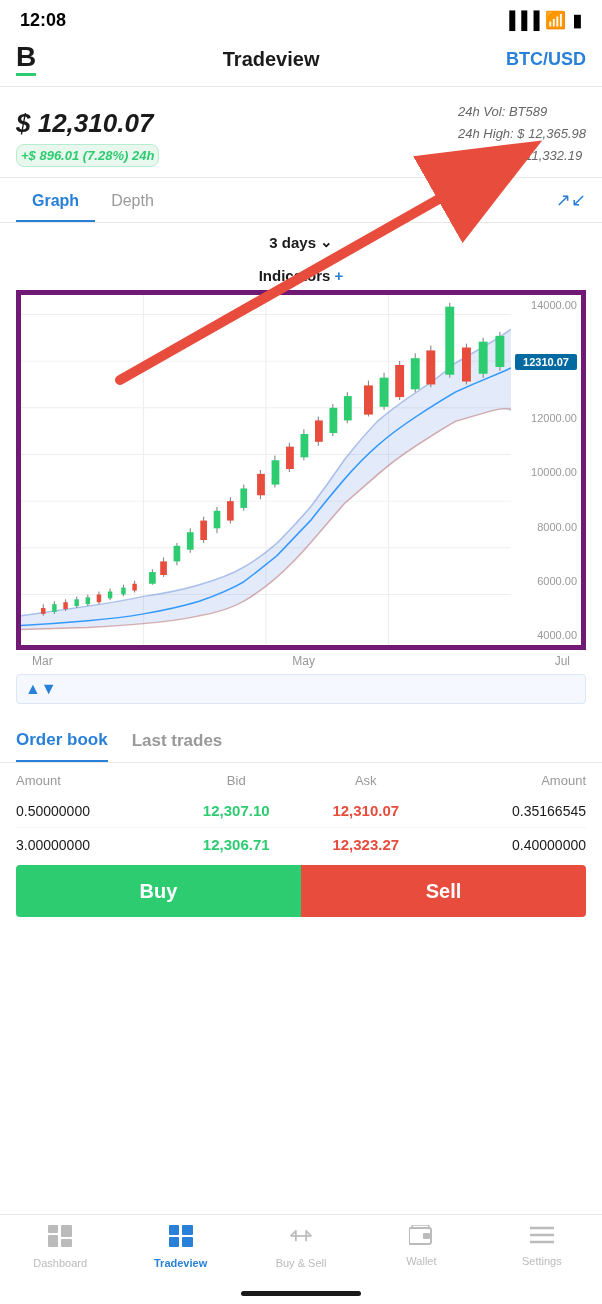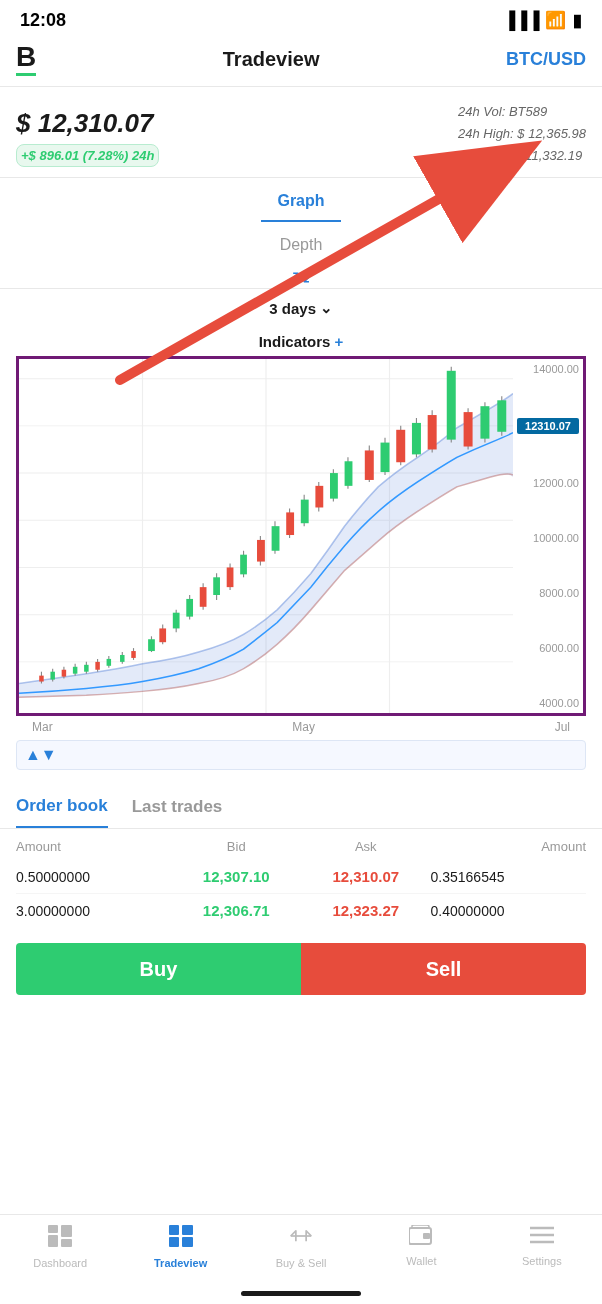--- a/index.html
+++ b/index.html
@@ -84,21 +84,20 @@
       line-height: 1.7;
       text-align: left;
     }
 
     
     .tabs-row {
       display: flex;
       align-items: center;
       padding: 0 16px;
       border-bottom: 1px solid #e8e8e8;
-      flex-direction: column;
     }
     .tab {
       padding: 14px 16px 12px;
       font-size: 16px;
       font-weight: 500;
       color: #999;
       cursor: pointer;
       position: relative;
     }
     .tab.active {
@@ -144,21 +143,21 @@
       cursor: pointer;
     }
     .plus-icon { color: #2980d9; }
 
     
     .chart-area {
       position: relative;
       margin: 0 16px;
       height: 360px;
       background: #fff;
-      border: 3px solid #701a75;
+      border: 5px solid #701a75;
       overflow: hidden;
     }
 
     
     .y-axis {
       position: absolute;
       right: 0;
       top: 0;
       bottom: 0;
       width: 70px;
@@ -256,26 +255,26 @@
     .ob-row {
       display: flex;
       align-items: center;
       padding: 8px 0;
       font-size: 15px;
     }
     .ob-row:not(:last-child) { border-bottom: 1px solid #f5f5f5; }
     .ob-amount-left { flex: 1.2; color: #1a1a1a; font-size: 14px; }
     .ob-bid { flex: 1; text-align: center; color: #2ecc71; font-weight: 600; }
     .ob-ask { flex: 1; text-align: center; color: #e74c3c; font-weight: 600; }
-    .ob-amount-right { flex: 1.2; color: #1a1a1a; font-size: 14px; }
+    .ob-amount-right { flex: 1.2; text-align: right; color: #1a1a1a; font-size: 14px; }
 
     
     .buy-sell-row {
       display: flex;
-      margin: 16px 16px;
+      margin: 4px 16px;
       gap: 0;
       height: 52px;
     }
     .buy-btn {
       flex: 1;
       background: #2ecc71;
       color: #fff;
       font-size: 20px;
       font-weight: 700;
       border: none;

